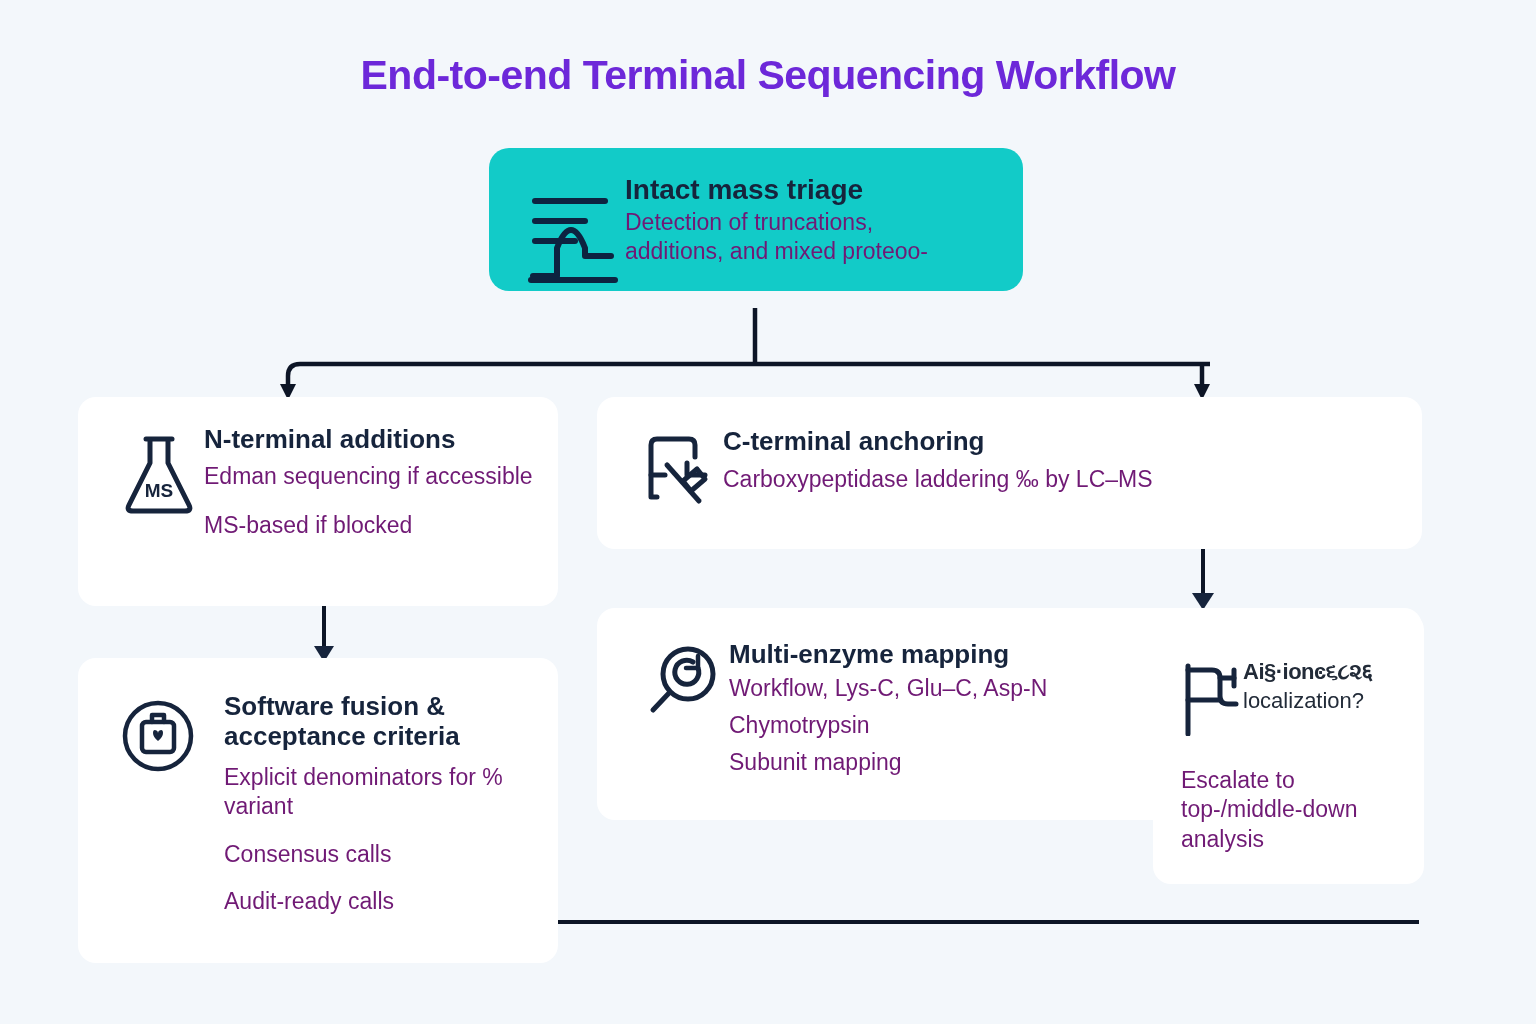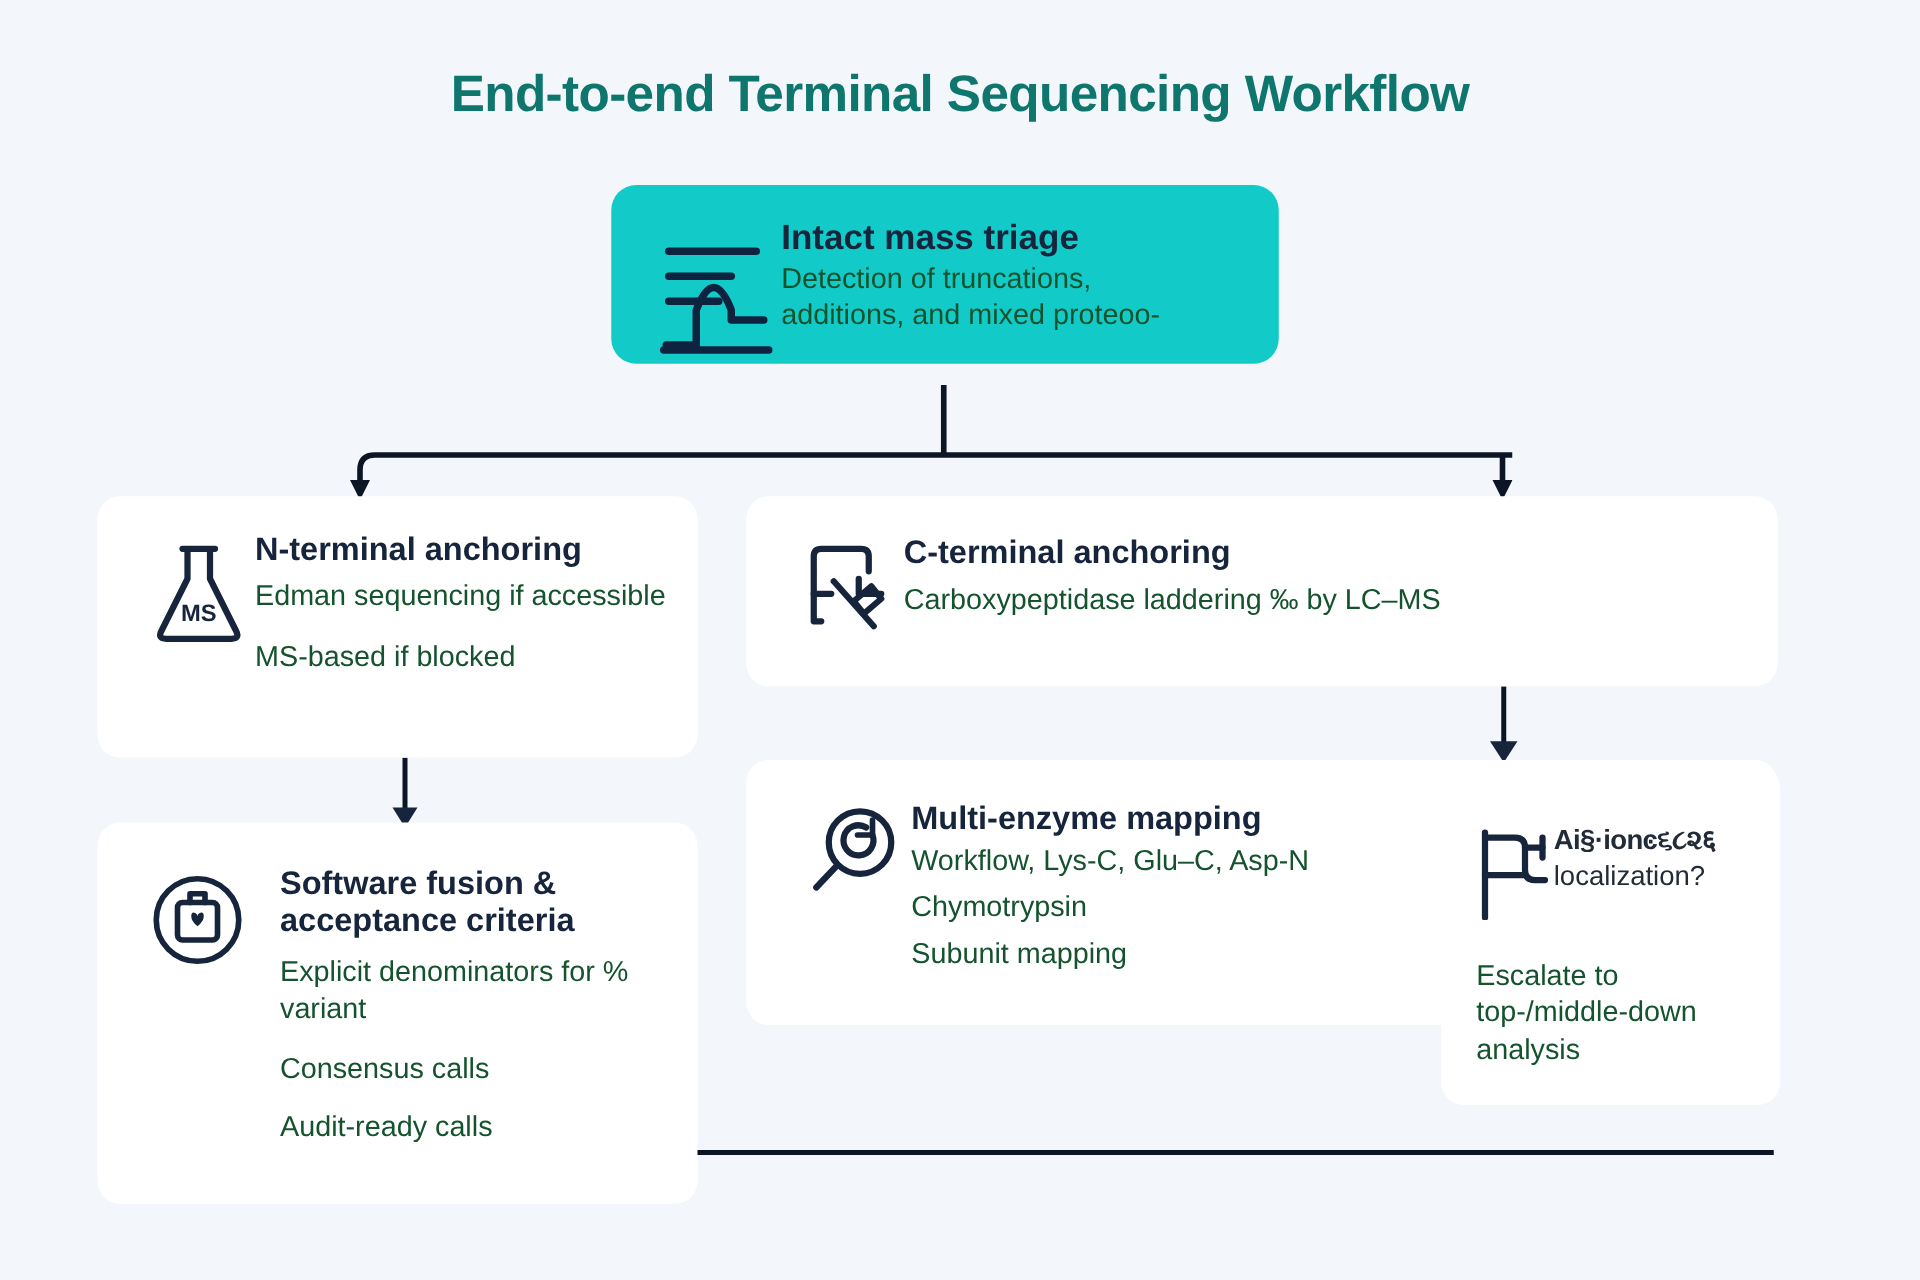--- a/index.html
+++ b/index.html
@@ -24,21 +24,21 @@
   
   .page-title {
     position: absolute;
     left: 0;
     top: 52px;
     width: 1536px;
     text-align: center;
     font-size: 41px;
     font-weight: bold;
     letter-spacing: -0.5px;
-    color: #0f766e;
+    color: #6d28d9;
   }
 
   
   .card {
     position: absolute;
     background: #ffffff;
     border-radius: 18px;
     box-sizing: border-box;
   }
   .card.hero {
@@ -62,21 +62,21 @@
   .text-wrap {
     flex: 1 1 auto;
     min-width: 0;
   }
   .card-title {
     font-weight: bold;
     color: #16243c;
     line-height: 1.14;
   }
   .card-line {
-    color: #14532d;
+    color: #701a75;
     line-height: 1.27;
   }
 
   
   #hero-card { left: 489px; top: 148px; width: 534px; height: 143px; }
   #hero-card .card-inner { padding: 26px 22px 0 32px; }
   #hero-card .icon-wrap { width: 104px; padding-top: 14px; }
   #hero-card .card-title { font-size: 28px; margin-bottom: 2px; }
   #hero-card .card-line  { font-size: 23px; }
 
@@ -201,21 +201,21 @@
       <div class="icon-wrap">
         <svg width="78" height="86" viewBox="0 0 78 86">
           <g stroke="#16243c" stroke-width="5" fill="none" stroke-linejoin="round" stroke-linecap="round">
             <path d="M 26 8 L 52 8"></path>
             <path d="M 30 9 L 30 32 L 9 74 Q 6 80 13 80 L 65 80 Q 72 80 69 74 L 48 32 L 48 9"></path>
           </g>
           <text x="39" y="66" text-anchor="middle" font-family="Liberation Sans, sans-serif" font-size="19" font-weight="bold" fill="#16243c">MS</text>
         </svg>
       </div>
       <div class="text-wrap">
-        <div class="card-title">N-terminal anchoring</div>
+        <div class="card-title">N-terminal additions</div>
         <div class="card-line">Edman sequencing if accessible</div>
         <div class="card-line">MS-based if blocked</div>
       </div>
     </div>
   </div>
 
   <div class="card" id="cterm-card">
     <div class="card-inner">
       <div class="icon-wrap">
         <svg width="72" height="76" viewBox="0 0 72 76">

